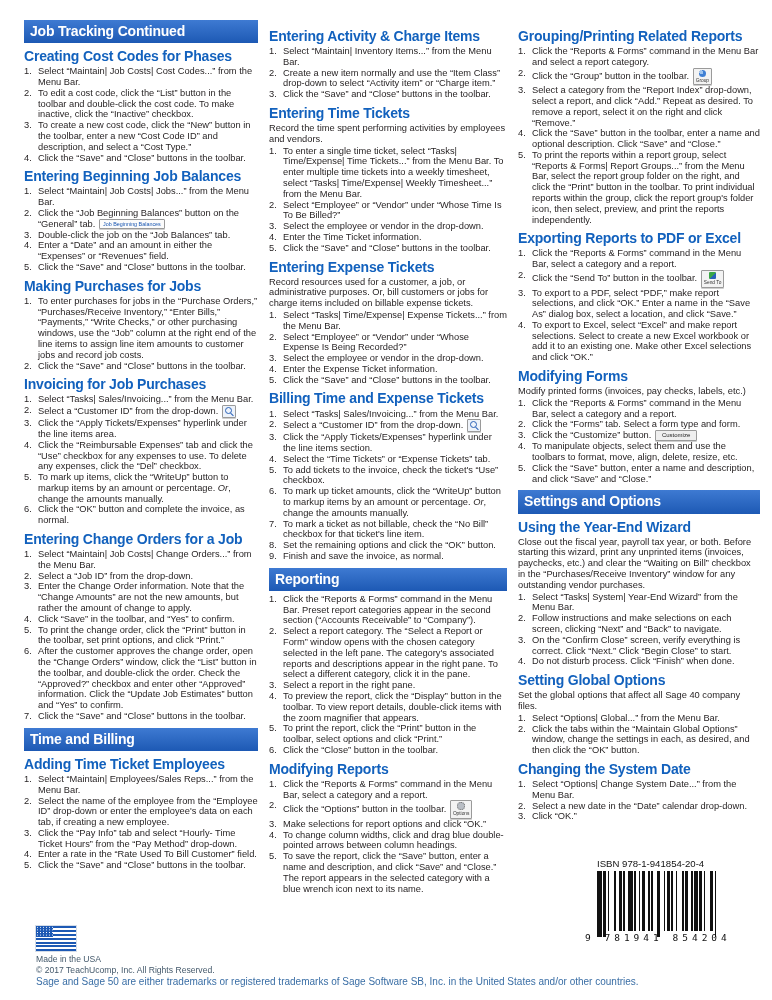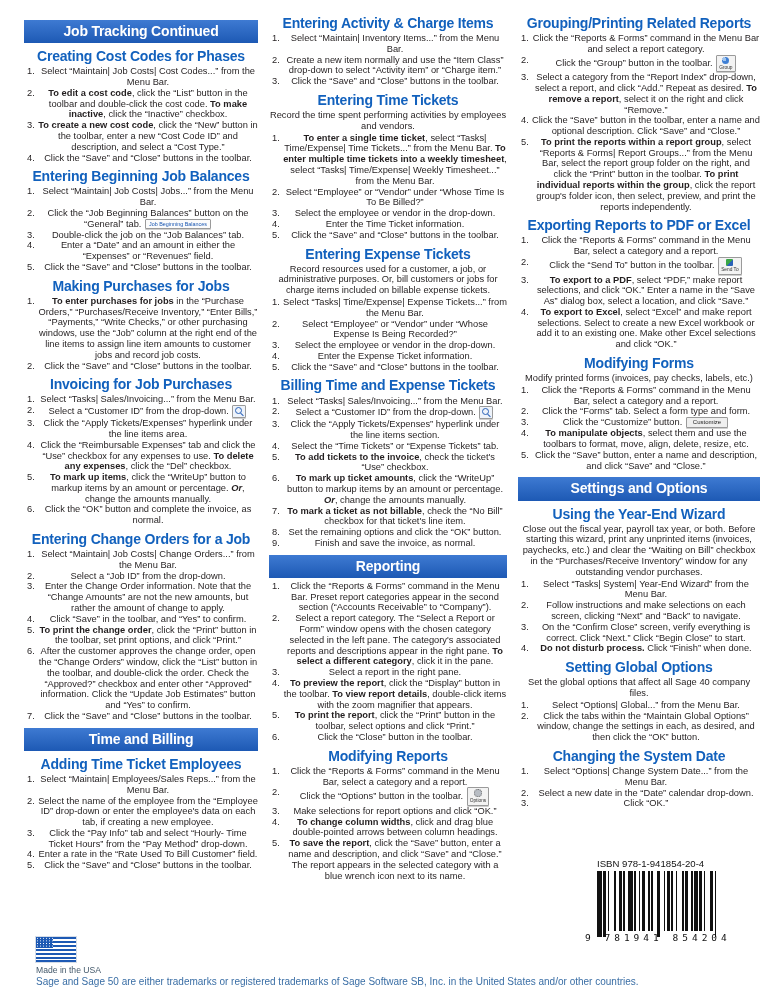--- a/index.html
+++ b/index.html
@@ -9,40 +9,40 @@
     font-family:"Liberation Sans", sans-serif;
     font-size:9.3px;line-height:1.16;
     -webkit-font-smoothing:antialiased;
   }
   .grid{
     display:grid;
     grid-template-columns:234px 238px 242px;
     column-gap:11px;
     padding:16px 6px 0 24px;
   }
-  .col{min-width:0;text-align:center;}
+  .col{min-width:0;}
   .bar{
     margin:6px 0 3px 0;
     background:linear-gradient(180deg,#3e7ad2 0%,#1d59b4 100%);
     color:#ffffff;font-size:14px;font-weight:bold;
     padding:3px 6px 4px 6px;
     letter-spacing:-0.2px;
   }
   .col .bar:first-child{margin-top:4px;}
   h3.hd{
     margin:6px 0 2px 0;
     font-size:14px;line-height:1.08;
     color:#1261bd;font-weight:bold;letter-spacing:-0.2px;
   }
-  .col > h3.hd:first-child{margin-top:0;}
+  .col > h3.hd:first-child{margin-top:13px;}
   p.intro{margin:0 0 1px 0;}
   .step{display:flex;align-items:flex-start;}
   .num{flex:0 0 14px;}
   .txt{flex:1;min-width:0;}
-  b{font-weight:bold;}
+  b{font-weight:normal;}
   b.it{font-style:italic;}
   
   .chip{
     display:inline-flex;flex-direction:column;align-items:center;justify-content:center;
     border:1px solid #9a9a9a;background:#f3f3f3;
     vertical-align:middle;margin:0 1px;padding:1px 2px;
     box-shadow:0 1px 0 #cfcfcf;border-radius:1px;
   }
   .chip-label{font-size:4.8px;line-height:1.15;color:#333;white-space:nowrap;}
   .chip-jbb{padding:1px 3px;background:#fbfbfb;}
@@ -531,14 +531,15 @@
       <span class="g" style="width: 1.55px;"></span>
       <span class="b g" style="width: 1.55px;"></span>
       <span class="g" style="width: 4.65px;"></span>
     </div>
   <div class="digits">9 781941 854204</div>
 </div>
 
 <div class="footer">
   <span class="flag"></span>
   <div class="made">Made in the USA</div>
+  <div class="copyright">© 2017 TeachUcomp, Inc. All  Rights Reserved.</div>
   <div class="trademark">Sage and Sage 50 are either trademarks or registered trademarks of Sage Software SB, Inc. in the United States and/or other countries.</div>
 </div>
 
 </body></html>

